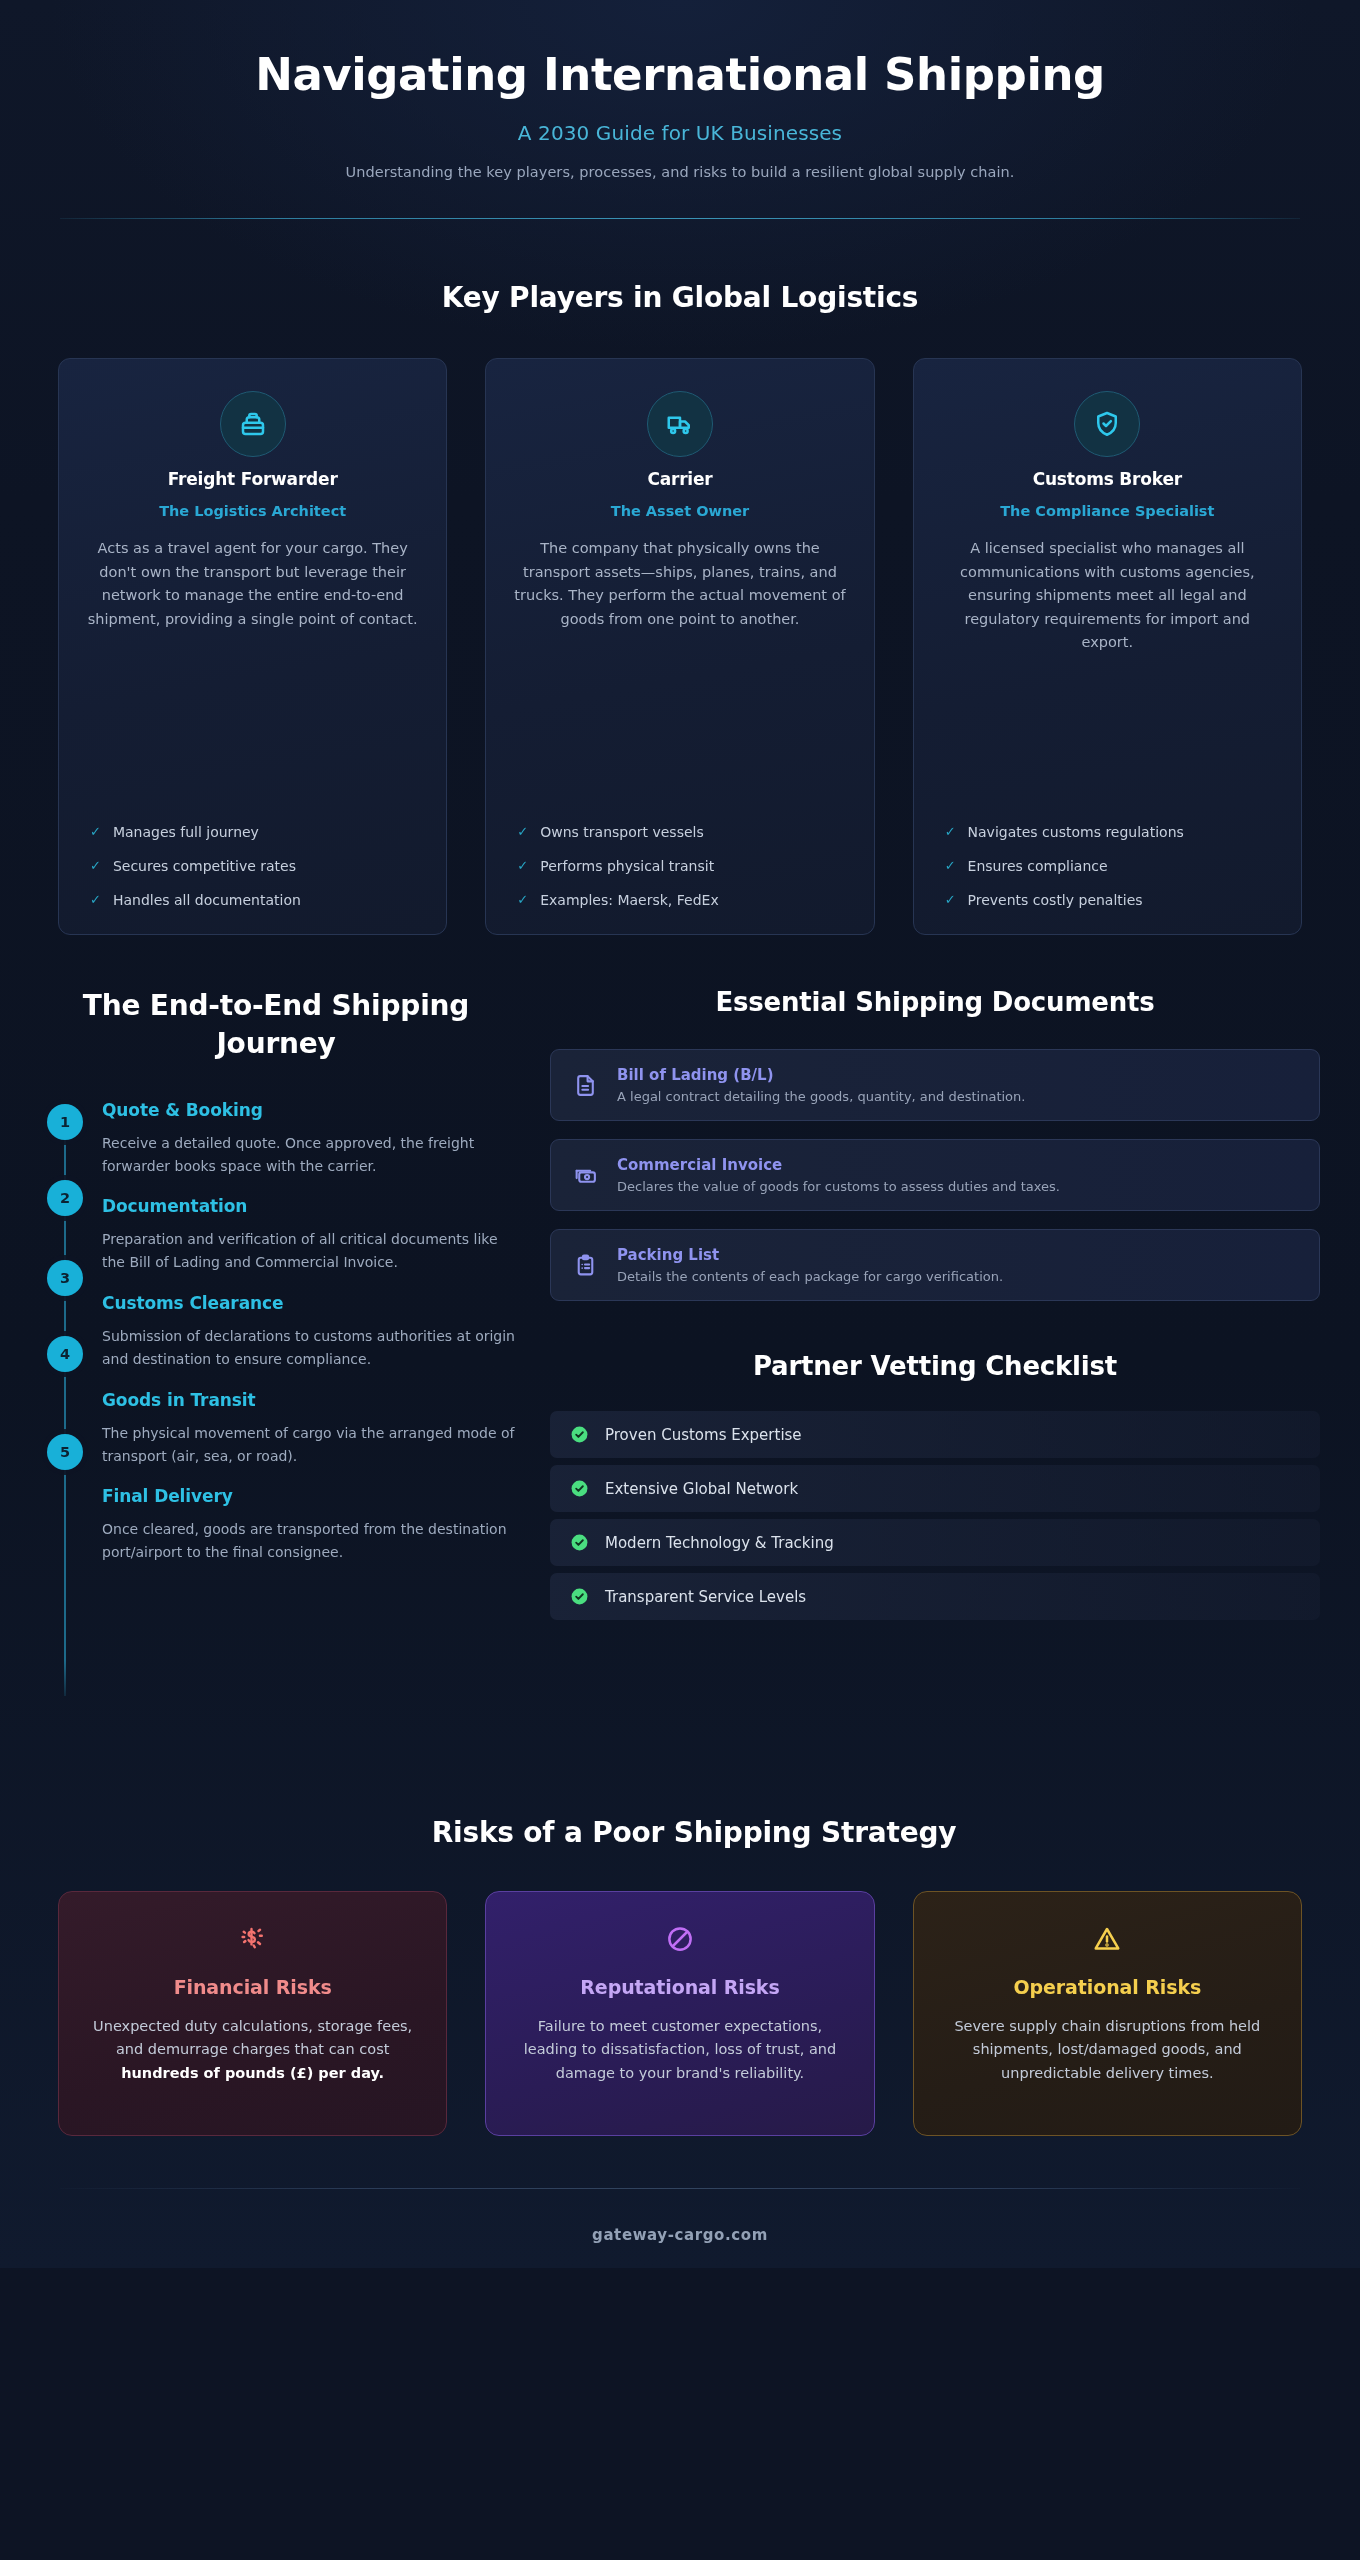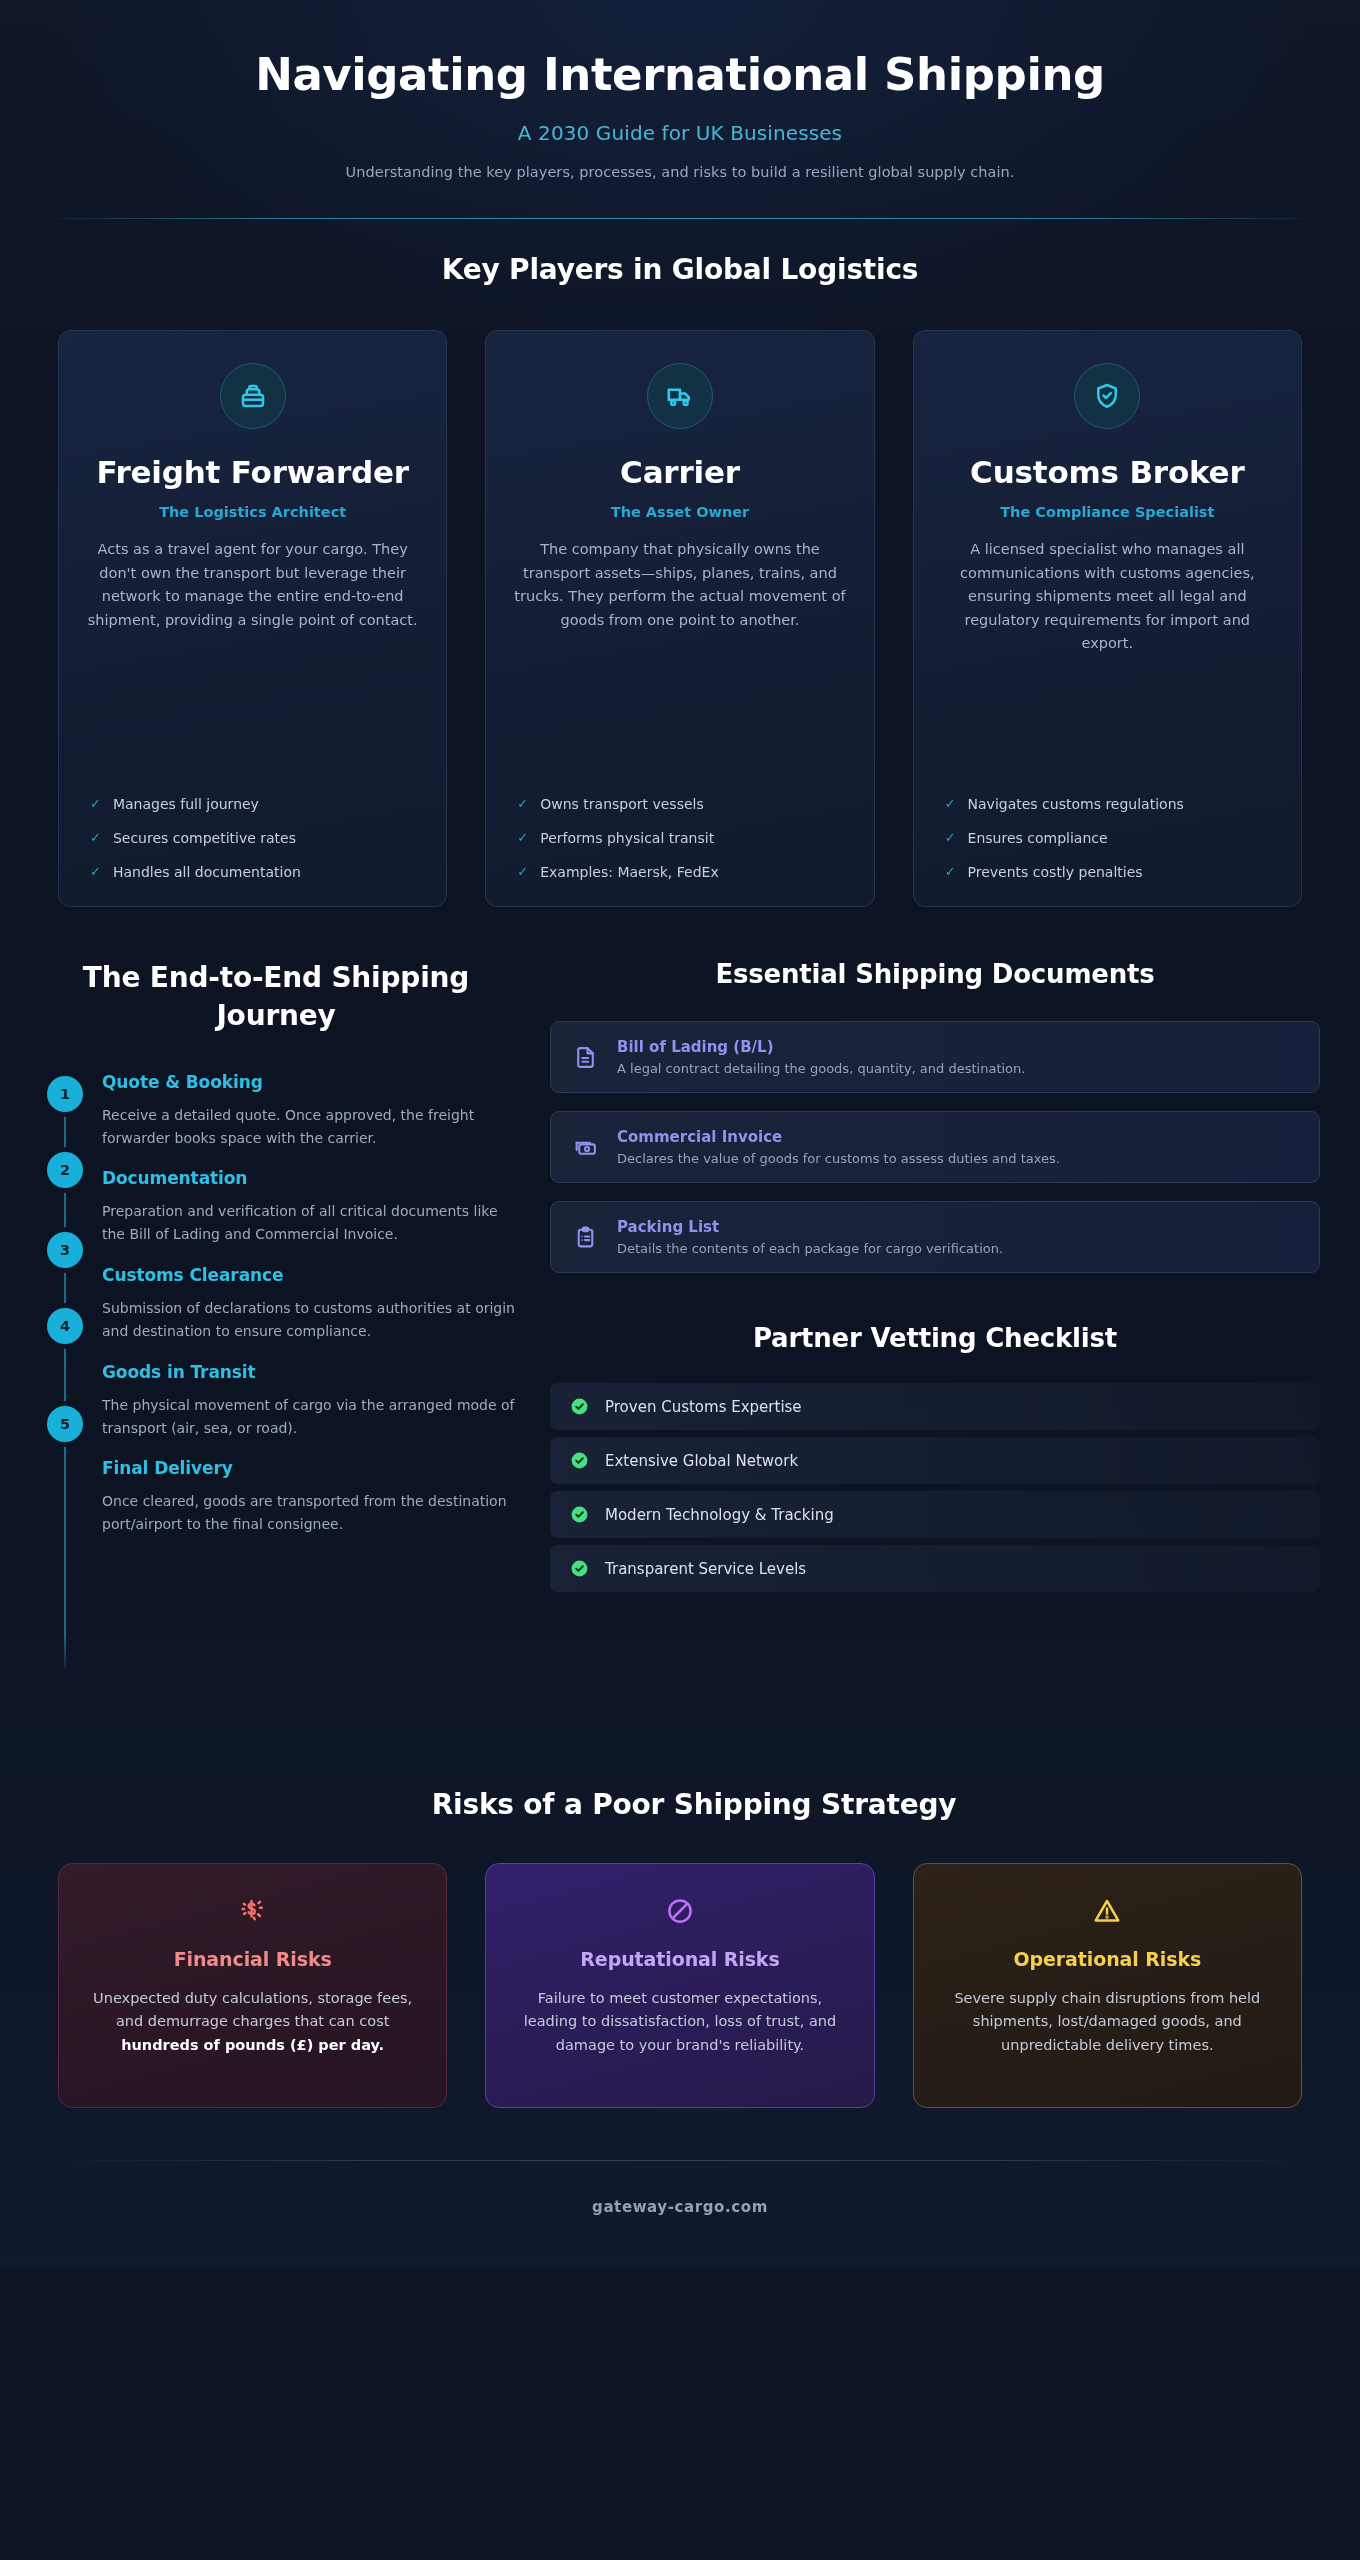--- a/index.html
+++ b/index.html
@@ -57,21 +57,21 @@
   
   .section-heading {
     text-align: center;
     font-size: 28px;
     font-weight: 700;
     color: #ffffff;
     letter-spacing: -0.2px;
   }
 
   
-  .players-heading { margin-top: 34px; text-align: center; }
+  .players-heading { margin-top: 62px; text-align: center; }
 
   .players-row {
     display: flex;
     gap: 38px;
     padding: 0 58px;
     margin-top: 44px;
   }
   .player-card {
     flex: 1 1 0;
     background: linear-gradient(170deg, #182440 0%, #141d33 55%, #121a2d 100%);
@@ -89,24 +89,24 @@
     border-radius: 50%;
     background: #123243;
     border: 1px solid #1f5a73;
     display: flex;
     align-items: center;
     justify-content: center;
   }
   .player-icon-wrap svg { display: block; }
   .player-name {
     text-align: center;
-    font-size: 31px;
+    font-size: 17px;
     font-weight: 700;
     color: #ffffff;
-    margin-top: 25px;
+    margin-top: 12px;
     letter-spacing: -0.2px;
   }
   .player-role {
     text-align: center;
     font-size: 14.5px;
     font-weight: 700;
     color: #2aa8d4;
     margin-top: 14px;
   }
   .player-desc {

